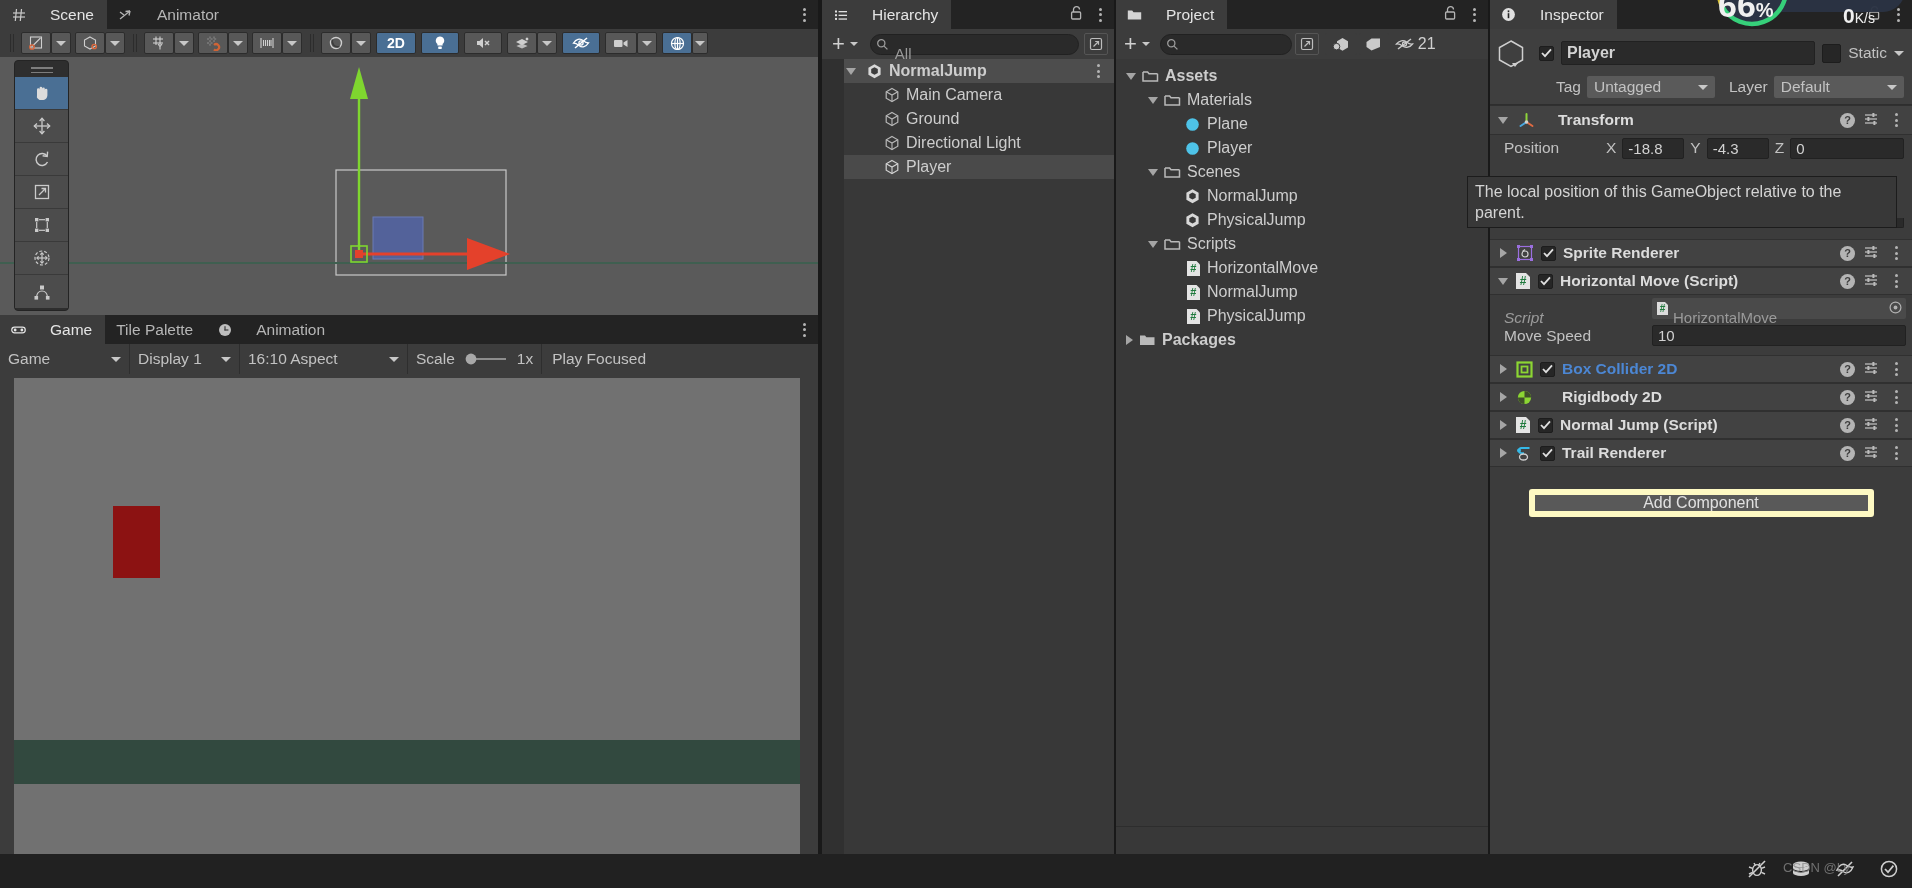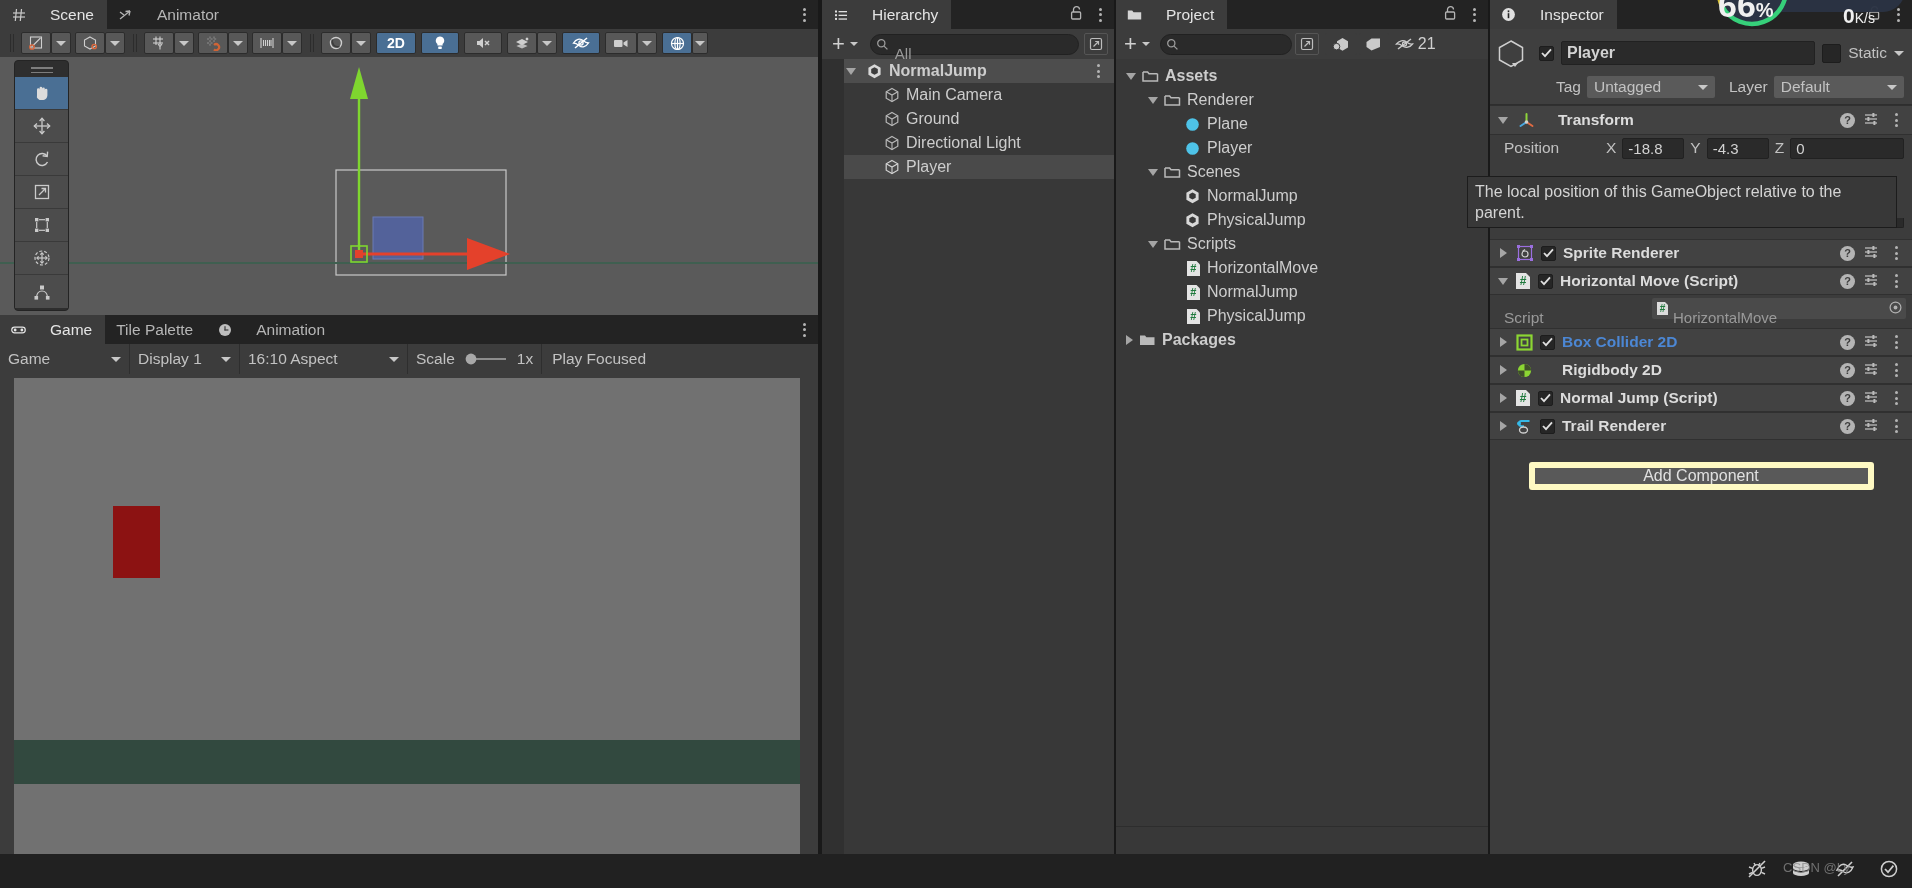--- a/index.html
+++ b/index.html
@@ -596,21 +596,21 @@
       </span>
       <span>Assets</span>
     </div>
     <div class="prow" style="padding-left:32px;">
       <span class="tri down" style="margin-right:6px;"></span>
       <span style="display:inline-flex;margin-right:6px;">
         <svg width="17" height="14" viewBox="0 0 17 14">
             <path d="M1 3 h4.6 l1.4 1.8 h8.5 M1 3 v9 h14.5 V4.8" fill="none" stroke="#b9b9b9" stroke-width="1.5"></path>
           </svg>
       </span>
-      <span>Renderer</span>
+      <span>Materials</span>
     </div>
     <div class="prow" style="padding-left:68px;">
       <span style="display:inline-flex;margin-right:6px;">
         <svg width="17" height="17" viewBox="0 0 17 17">
             <circle cx="8.5" cy="8.5" r="6.3" fill="#4ec3e8"></circle>
             <path d="M8.5 2.2 a6.3 6.3 0 0 0 0 12.6 a4.6 4.6 0 0 1 0 -12.6 Z" fill="#e8f7fc" opacity=".85"></path>
           </svg>
       </span>
       <span>Plane</span>
     </div>
@@ -890,36 +890,40 @@
           </svg>
       </span>
       <span class="kebab">
           <i></i>
           <i></i>
           <i></i>
         </span>
     </span>
   </div>
   <div class="row" style="height:27px;padding:0 6px 0 14px;">
-    <span class="lbl dim" style="width:148px;">Script</span>
+    <span class="lbl dim" style="width:148px;font-style:italic;">Script</span>
     <span class="row" style="flex:1;background:#4a4a4a;border-radius:2px;height:21px;padding:0 4px;gap:4px;">
       <span style="display:inline-flex;">
         <svg width="13" height="15" viewBox="0 0 13 15">
             <path d="M1 1 h8 l3 3 V14 H1 Z" fill="#dcdcdc"></path>
             <text x="6.5" y="11" font-family="Liberation Sans" font-size="10" font-weight="bold" fill="#1f7a3d" text-anchor="middle">#</text>
           </svg>
       </span>
       <span class="dim" style="font-size:15px;">HorizontalMove</span>
       <span style="margin-left:auto">
         <svg width="13" height="13" viewBox="0 0 13 13">
             <circle cx="6.5" cy="6.5" r="5.4" fill="none" stroke="#b2b2b2" stroke-width="1.2"></circle>
             <circle cx="6.5" cy="6.5" r="1.9" fill="#b2b2b2"></circle>
           </svg>
       </span>
     </span>
+  </div>
+  <div class="row" style="height:27px;padding:0 6px 0 14px;">
+    <span class="lbl" style="width:148px;">Move Speed</span>
+    <span class="field" style="flex:1;">10</span>
   </div>
   <div style="height:6px"></div>
 
   <div class="comp">
     <span class="tri" style="margin-left:6px;"></span>
     <span style="display:inline-flex;margin-left:9px;">
       <svg width="17" height="17" viewBox="0 0 17 17">
           <rect x="1.5" y="1.5" width="14" height="14" fill="none" stroke="#8cd633" stroke-width="2.2"></rect>
           <rect x="5.5" y="5.5" width="6" height="6" fill="none" stroke="#8cd633" stroke-width="1.8"></rect>
         </svg>

